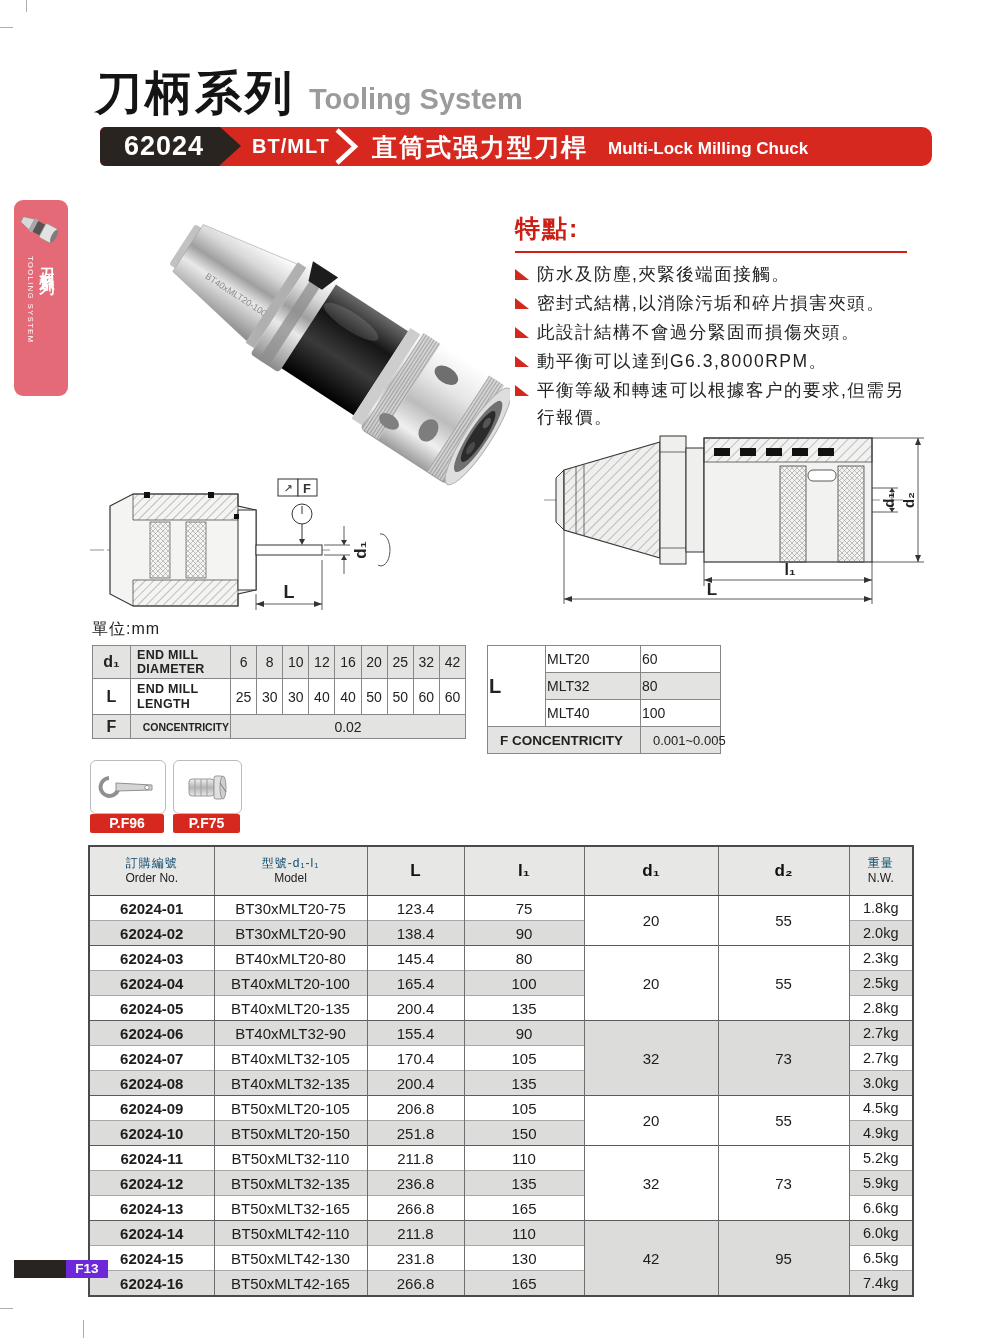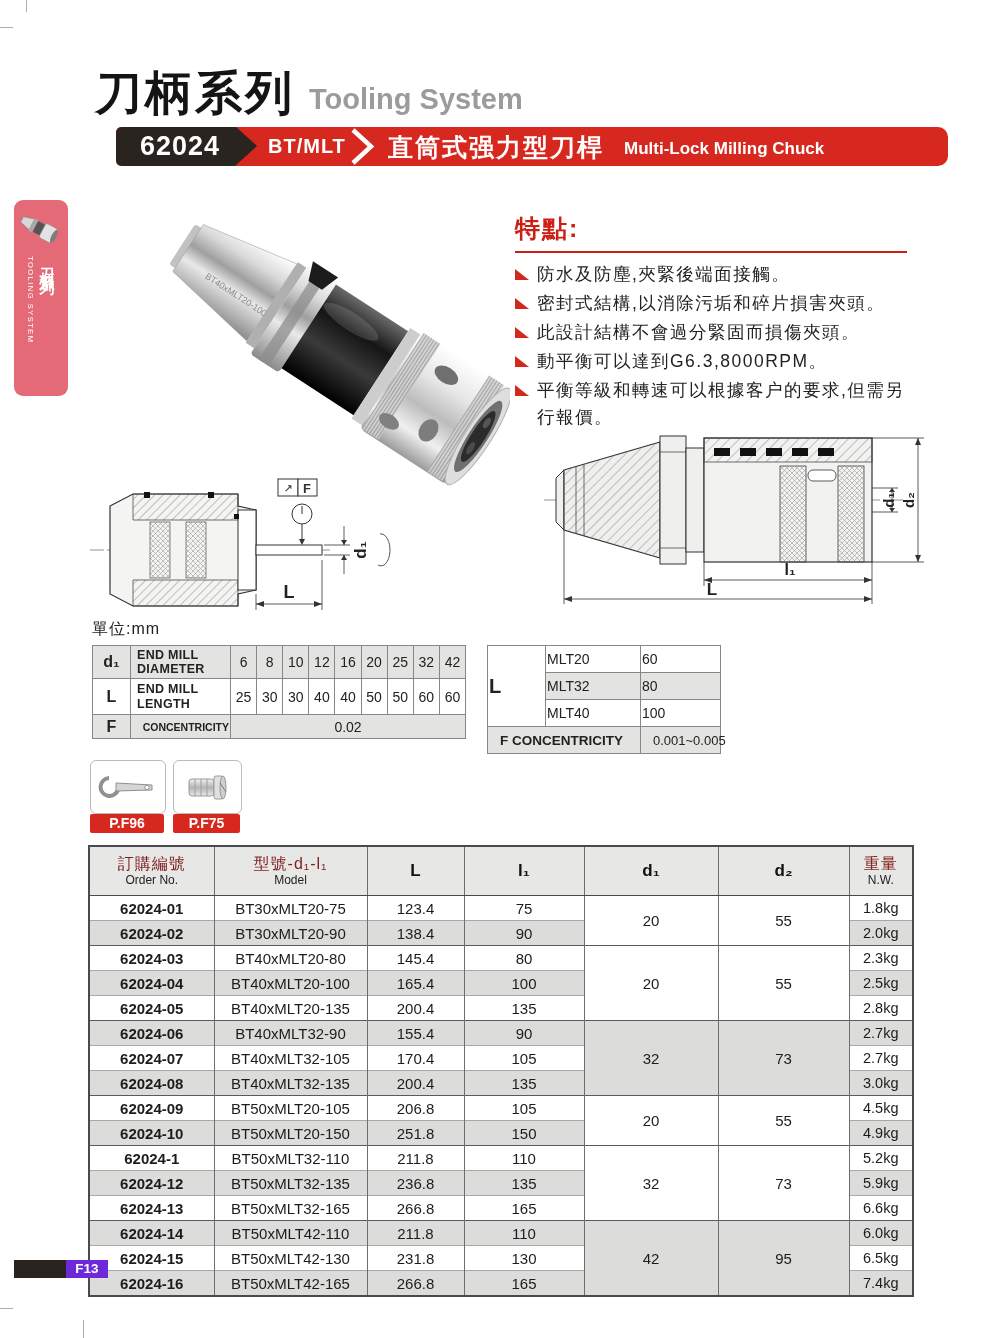--- a/index.html
+++ b/index.html
@@ -15,21 +15,21 @@
                   display:flex;justify-content:center;gap:2px;}
   .ven{writing-mode:vertical-rl;font-size:7.5px;color:#fff;letter-spacing:1.5px;}
   .vzh{writing-mode:vertical-rl;font-size:15px;font-weight:bold;color:#fff;letter-spacing:4px;}
 
   
   .title-row{position:absolute;left:95px;top:62px;display:flex;align-items:baseline;gap:14px;}
   .t-zh{font-size:47px;font-weight:bold;letter-spacing:3px;color:#141414;}
   .t-en{font-size:29px;font-weight:bold;color:#9b9b9b;}
 
   
-  .banner{position:absolute;left:116px;top:127px;width:832px;height:39px;
+  .banner{position:absolute;left:100px;top:127px;width:832px;height:39px;
           background:#d6281e;border-radius:5px 10px 10px 5px;}
   .banner-black{position:absolute;left:0;top:0;width:120px;height:39px;
                 background:#2a2420;border-radius:6px 0 0 6px;}
   .banner-tip{position:absolute;left:120px;top:0;width:0;height:0;
               border-top:19.5px solid transparent;border-bottom:19.5px solid transparent;
               border-left:21px solid #2a2420;}
   .banner-code{position:absolute;left:0;top:0;width:128px;height:39px;text-align:center;
                line-height:38px;color:#fff;font-size:27px;font-weight:bold;letter-spacing:1px;}
   .banner-series{position:absolute;left:152px;top:0;line-height:39px;color:#fff;
                  font-size:20px;font-weight:bold;letter-spacing:1px;}
@@ -81,21 +81,21 @@
            border-radius:6px;display:flex;align-items:center;justify-content:center;}
   .acc-badge{position:absolute;height:19px;background:#d6281e;border-radius:2px;color:#fff;
              font-size:14px;font-weight:bold;text-align:center;line-height:19px;}
 
   
   .mt{position:absolute;left:88px;top:845px;width:824px;table-layout:fixed;border:2px solid #4a4a4a;}
   .mt th,.mt td{border-left:1px solid #6e6e6e;overflow:hidden;}
   .mt th:first-child,.mt td:first-child{border-left:none;}
   .mt thead th{background:#e7e7e5;height:46px;border-bottom:1.5px solid #4a4a4a;
                font-weight:normal;vertical-align:middle;text-align:center;}
-  .mt .hzh{font-size:16px;color:#7f1d1d;display:block;line-height:1.15;letter-spacing:1px;}
+  .mt .hzh{font-size:12px;color:#0c4a6e;display:block;line-height:1.15;letter-spacing:1px;}
   .mt .hen{font-size:12px;color:#222;display:block;line-height:1.2;}
   .mt .hsym{font-size:17px;font-weight:bold;color:#111;}
   .mt tbody td{height:22px;text-align:center;font-size:15px;color:#1c1c1c;
                border-top:1px solid #a8a8a8;}
   .mt tbody tr:nth-child(even) td{background:#dcdcda;}
   .mt tbody td.merged{background:#fff;font-size:15px;}
   .mt tbody tr.gs td{border-top:1.5px solid #5a5a5a;}
   .mt .oc{font-weight:bold;}
   .mt .wc{font-size:14.5px;}
 
@@ -546,21 +546,21 @@
         <td class="wc">4.5kg</td>
       </tr>
       <tr>
         <td class="oc">62024-10</td>
         <td>BT50xMLT20-150</td>
         <td>251.8</td>
         <td>150</td>
         <td class="wc">4.9kg</td>
       </tr>
       <tr class="gs">
-        <td class="oc">62024-1</td>
+        <td class="oc">62024-11</td>
         <td>BT50xMLT32-110</td>
         <td>211.8</td>
         <td>110</td>
         <td class="merged" rowspan="3">32</td>
         <td class="merged" rowspan="3">73</td>
         <td class="wc">5.2kg</td>
       </tr>
       <tr>
         <td class="oc">62024-12</td>
         <td>BT50xMLT32-135</td>

